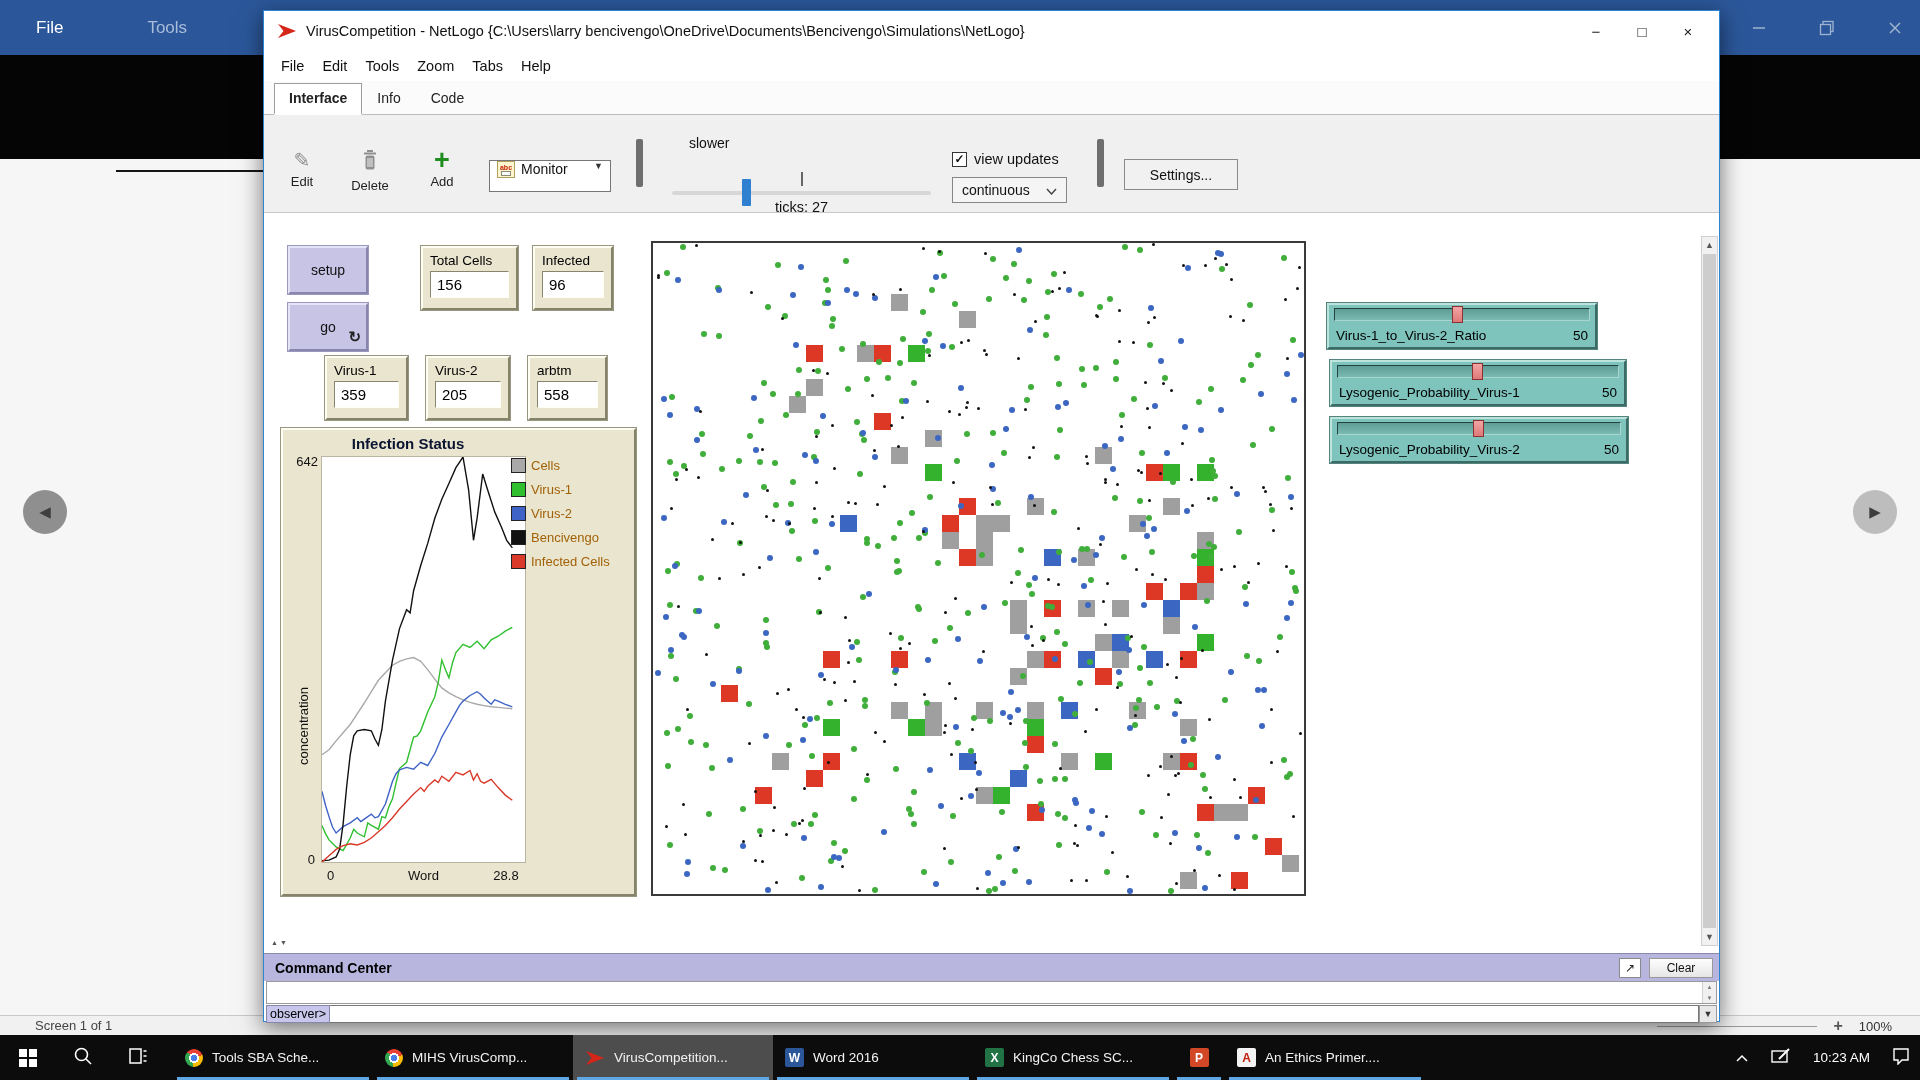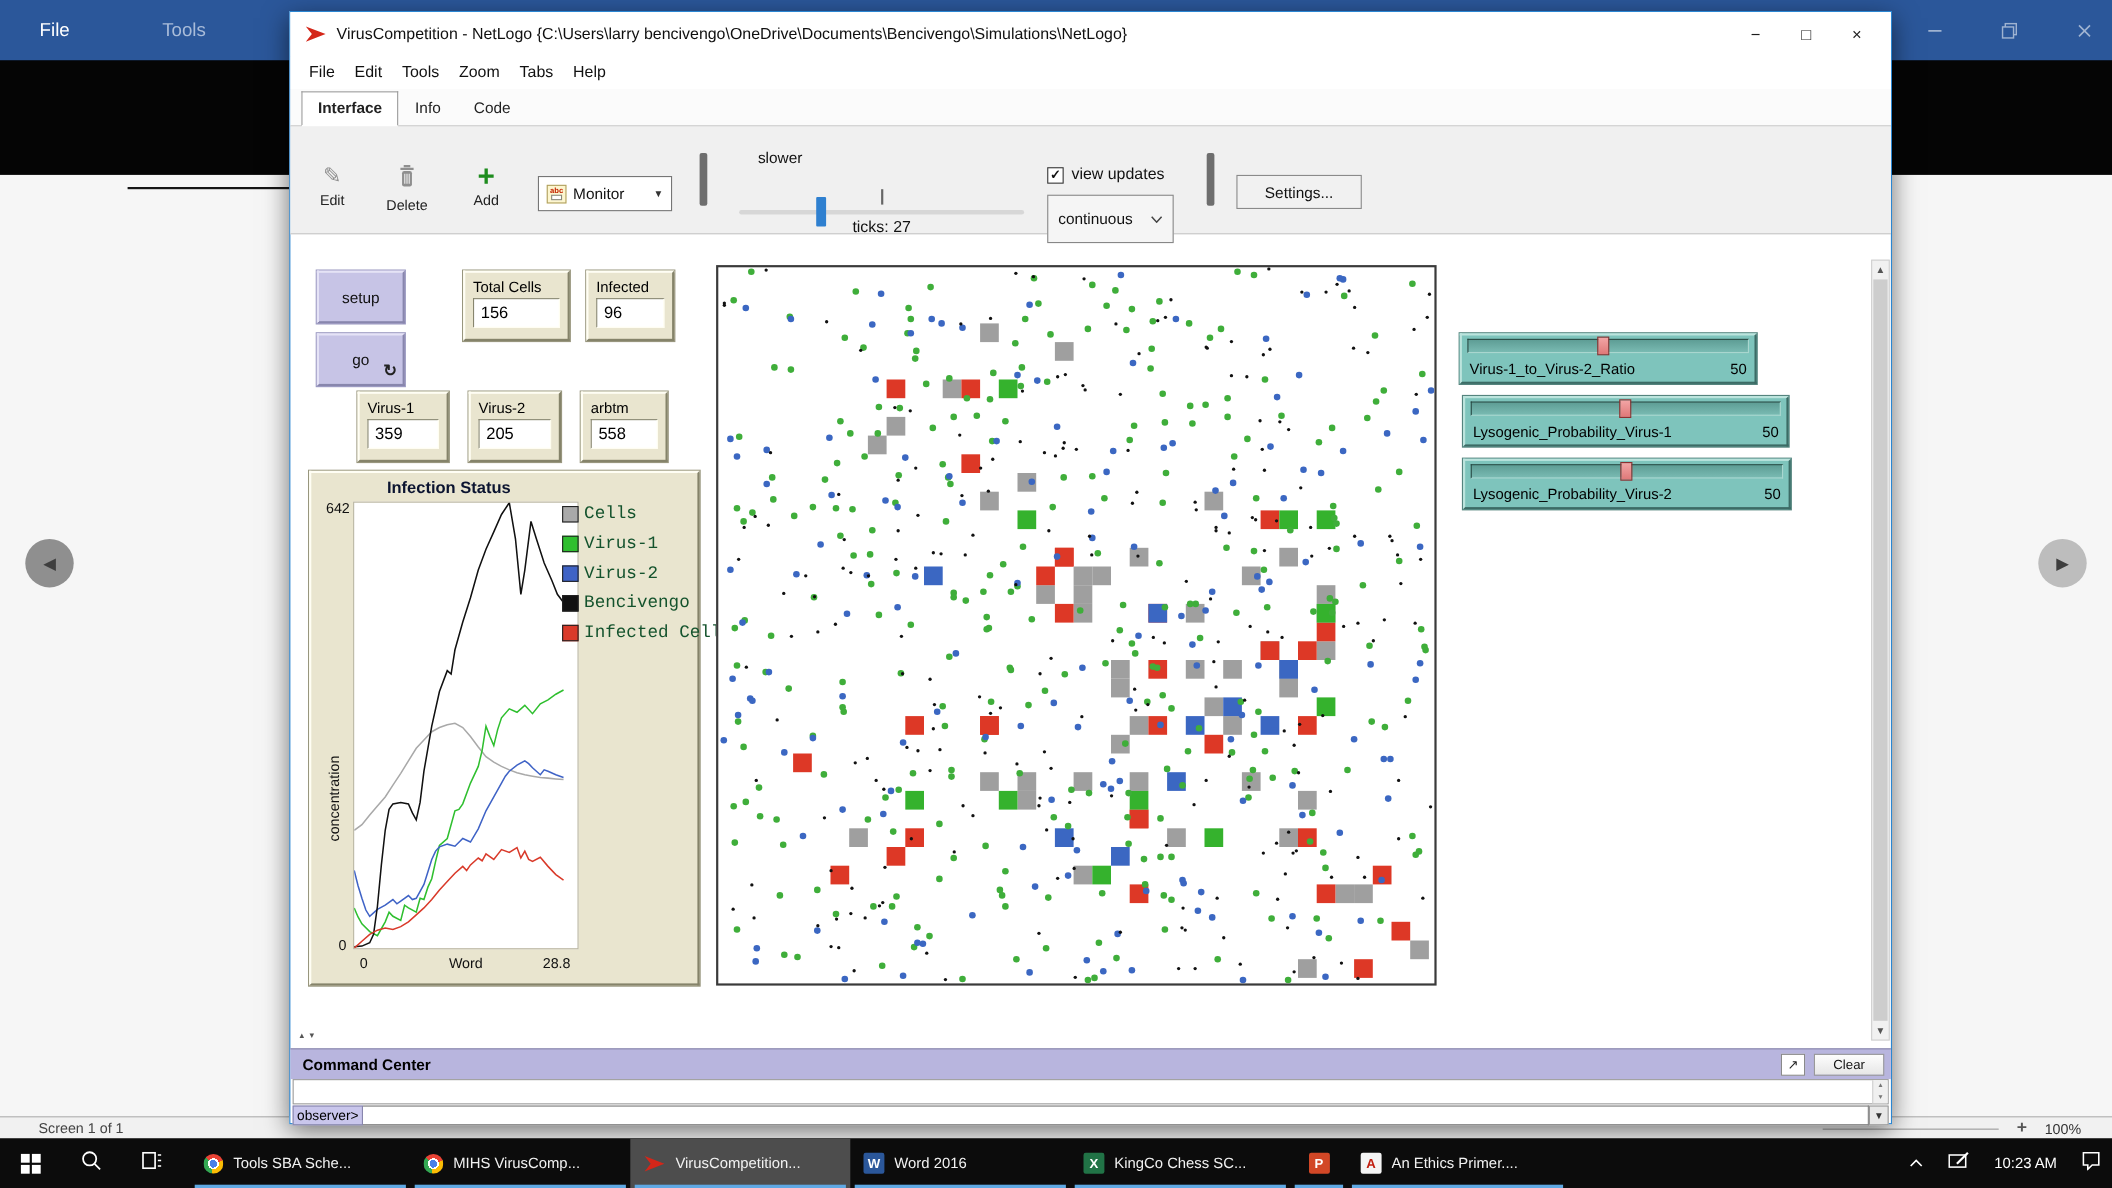--- a/index.html
+++ b/index.html
@@ -52,39 +52,39 @@
                      margin-bottom:-1px; font-weight:bold; }
   .nl-toolbar { position:absolute; left:0; top:104px; right:0; height:98px; background:#f0f0f0;
                 border-bottom:1px solid #c8c8c8; }
   .tb-group { position:absolute; top:34px; width:60px; display:flex; flex-direction:column;
               align-items:center; gap:3px; }
   .tb-glyph { font-size:20px; color:#8f8f8f; line-height:22px; }
   .tb-plus { font-size:27px; font-weight:bold; color:#1e8c1e; line-height:22px; }
   .tb-label { font-size:13px; color:#222; }
   .tb-sep { position:absolute; top:24px; width:7px; height:48px; background:#6e6e6e; border-radius:2px; }
   .monitor-dd { position:absolute; left:225px; top:45px; width:122px; height:32px; background:#fff;
-                border:1px solid #767676; display:flex; align-items:center; gap:6px; padding:0 7px; }
+                border:1px solid #767676; display:flex; gap:6px; padding:0 7px; }
   .abc-icon { width:18px; height:17px; background:#fdf6cf; border:1px solid #b0a060; display:flex;
               flex-direction:column; align-items:center; justify-content:center; }
   .abc-txt { font-size:7px; line-height:7px; color:#c22200; font-weight:bold; }
   .abc-box { width:10px; height:5px; border:1px solid #8a8a7a; background:#fff; }
   .monitor-dd-label { font-size:14px; color:#111; flex:1; }
   .dd-arrow { font-size:9px; color:#333; }
   .speed-slower { position:absolute; left:425px; top:20px; font-size:14px; color:#111; }
   .speed-track { position:absolute; left:408px; top:76px; width:259px; height:4px; background:#d7d7d7;
                  border-radius:2px; }
   .speed-thumb { position:absolute; top:-12px; width:9px; height:27px; background:#2f80d0; border-radius:1px; }
   .speed-tick { position:absolute; left:129px; top:-19px; width:2px; height:14px; background:#666; }
   .speed-ticks { position:absolute; left:408px; top:84px; width:259px; text-align:center;
                  font-size:14.5px; color:#111; }
   .view-updates { position:absolute; left:688px; top:36px; display:flex; align-items:center; gap:7px; }
   .checkbox { width:15px; height:15px; background:#fff; border:1px solid #333; display:flex;
               align-items:center; justify-content:center; font-size:12px; font-weight:bold; color:#111; }
   .vu-label { font-size:14.5px; color:#111; }
-  .continuous-dd { position:absolute; left:688px; top:62px; width:115px; height:44px; background:#f5f5f5;
+  .continuous-dd { position:absolute; left:688px; top:62px; width:115px; height:26px; background:#f5f5f5;
                    border:1px solid #878787; display:flex; align-items:center; padding:0 9px; }
   .continuous-label { font-size:14px; color:#111; flex:1; }
   .settings-btn { position:absolute; left:860px; top:44px; width:114px; height:31px; background:#f1f1f1;
                   border:1px solid #8a8a8a; display:flex; align-items:center; justify-content:center;
                   font-size:14px; color:#111; }
 
   
   .bevel-beige { background:#e9e5cf; border:2px solid; border-color:#fffef4 #85836a #85836a #fffef4;
                  box-shadow:0 0 0 1px #98967e; }
   .nl-btn { position:absolute; width:80px; height:48px; background:#c7c4e6; border:2px solid;
@@ -104,21 +104,21 @@
   .plot-ymax { position:absolute; left:2px; top:24px; width:33px; text-align:right; font-size:13px; color:#111; }
   .plot-y0 { position:absolute; left:14px; top:422px; width:18px; text-align:right; font-size:13px; color:#111; }
   .plot-ylab { position:absolute; left:13px; top:335px; transform:rotate(-90deg); transform-origin:0 0;
                font-size:13px; color:#111; white-space:nowrap; }
   .plot-x0 { position:absolute; left:44px; top:438px; font-size:13px; color:#111; }
   .plot-xlab { position:absolute; left:38px; top:438px; width:205px; text-align:center; font-size:13px; color:#111; }
   .plot-xmax { position:absolute; left:195px; top:438px; width:56px; text-align:center; font-size:13px; color:#111; }
   .plot-legend { position:absolute; left:228px; top:28px; }
   .legend-item { display:flex; align-items:center; gap:5px; margin-bottom:9px; }
   .legend-swatch { width:15px; height:15px; border:1px solid #222; }
-  .legend-label { font-size:16px; color:#14532d; white-space:nowrap;font-family:Liberation Mono, monospace; }
+  .legend-label { font-size:13px; color:#a16207; white-space:nowrap; }
   #world-view { position:absolute; left:387px; top:230px; width:655px; height:655px; background:#fff;
                 border:2px solid #3a3a3a; overflow:hidden; }
   .wsq { position:absolute; }
   .wdot { position:absolute; border-radius:50%; }
   .nl-slider { position:absolute; height:46px; background:#7ec4bc; border:2px solid;
                border-color:#bce4dd #3c6b65 #3c6b65 #bce4dd; box-shadow:0 0 0 1px #55847e; }
   .sl-groove { position:absolute; left:5px; right:5px; top:3px; height:13px;
                background:linear-gradient(#5e9d95,#79bab2); border:1px solid; 
                border-color:#24453f #a9d6cf #a9d6cf #24453f; }
   .sl-thumb { position:absolute; top:-3px; width:11px; height:17px;

